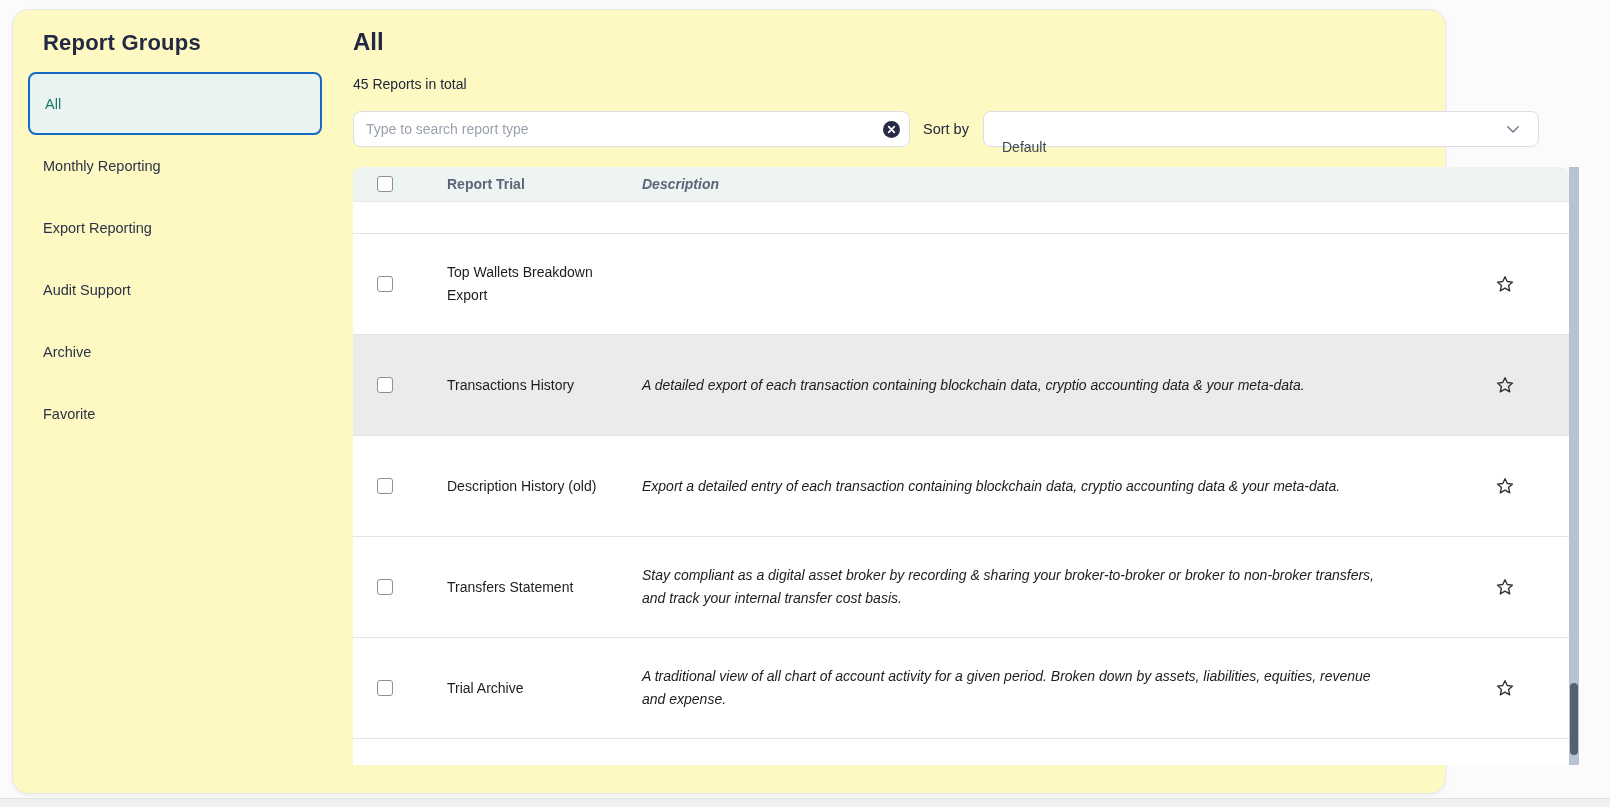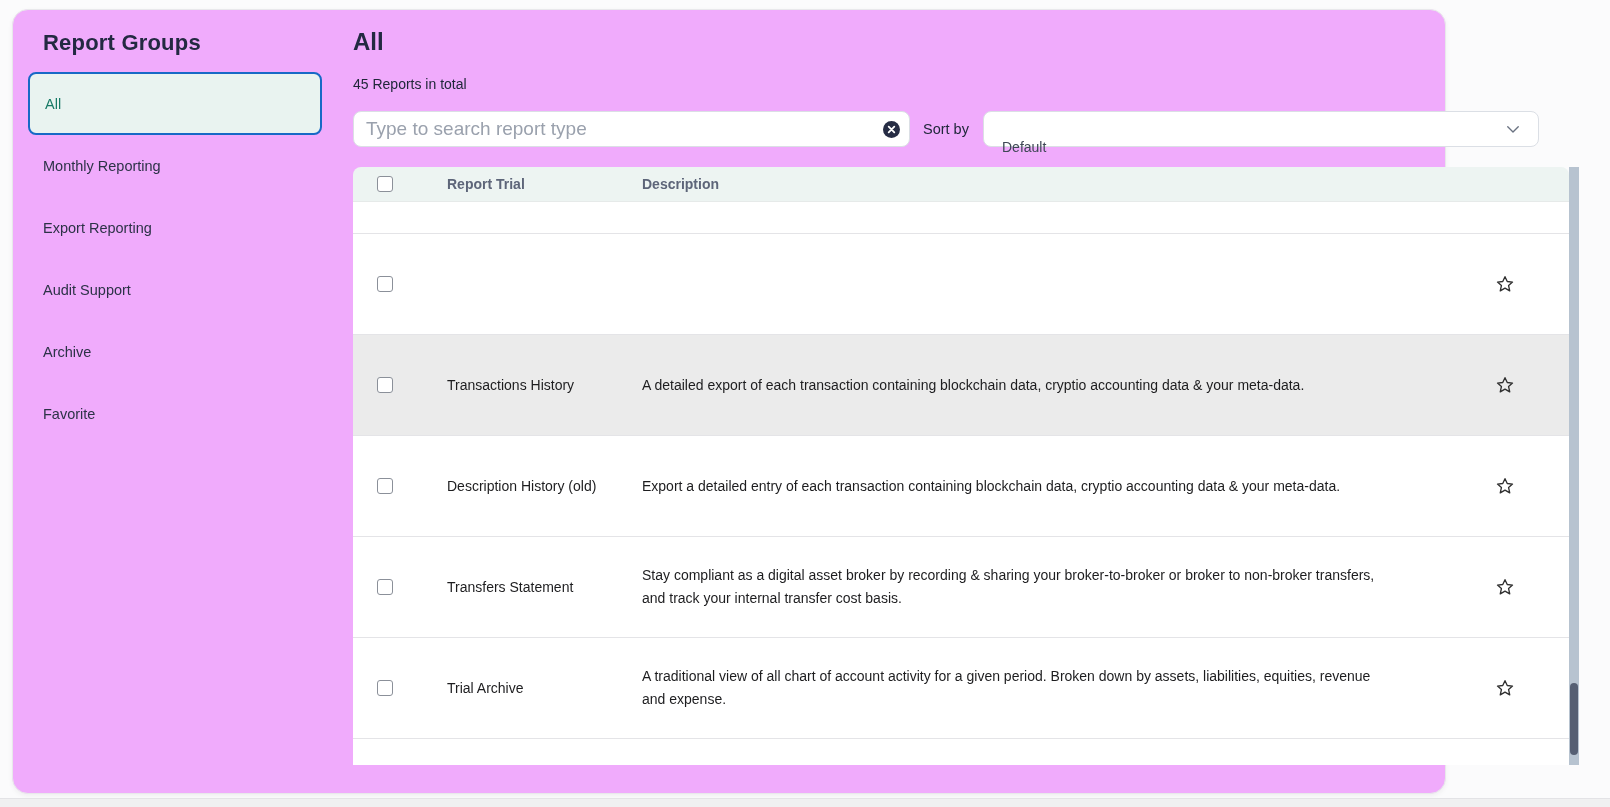--- a/index.html
+++ b/index.html
@@ -7,21 +7,21 @@
     width: 1610px; height: 807px;
     background: #fbfbfc;
     font-family: "Liberation Sans", sans-serif;
     overflow: hidden;
     position: relative;
   }
   .card {
     position: absolute;
     left: 12px; top: 9px;
     width: 1434px; height: 785px;
-    background: #f0abfc;
+    background: #fef9c3;
     border: 1px solid #e8e8eb;
     border-radius: 16px;
     box-shadow: 0 2px 5px rgba(0,0,0,0.05);
   }
   .page-bottom-edge {
     position: absolute;
     left: 0; right: 0; top: 798px; height: 9px;
     background: #f0f0f1;
     border-top: 1px solid #e3e3e6;
   }
@@ -65,21 +65,21 @@
   .search-box {
     position: absolute; left: 340px; top: 101px;
     width: 557px; height: 36px;
     border: 1px solid #dbdfe5; border-radius: 8px;
     background: #fff;
   }
   .search-input {
     width: 100%; height: 100%;
     border: none; outline: none; background: transparent;
     padding: 0 40px 0 12px;
-    font-size: 19px; color: #20273a;
+    font-size: 14px; color: #20273a;
     font-family: "Liberation Sans", sans-serif;
   }
   .search-input::placeholder { color: #9aa1ad; }
   .clear-btn {
     position: absolute; right: 9px; top: 9px;
     width: 17px; height: 17px;
     border: none; background: transparent; padding: 0;
     cursor: pointer; line-height: 0;
   }
   .sort-label {
@@ -117,21 +117,21 @@
     display: flex; align-items: center;
     border-bottom: 1px solid #e4e4e7;
     background: #fff;
     font-size: 14px; color: #1d1d1f;
   }
   .t-row.highlighted { background: #ebebeb; }
   .t-empty-bottom { height: 26px; background: #fff; }
 
   .col-check { width: 94px; padding-left: 24px; display: flex; align-items: center; }
   .col-type  { width: 195px; padding-right: 12px; line-height: 23px; }
-  .col-desc  { flex: 1; padding-right: 55px; line-height: 23px; }
+  .col-desc  { flex: 1; padding-right: 55px; line-height: 23px; font-style: italic; }
   .col-star  { width: 128px; display: flex; justify-content: center; align-items: center; }
 
   .checkbox {
     display: inline-block;
     width: 16px; height: 16px;
     border: 1.5px solid #8b9099;
     border-radius: 3px;
     background: #fff;
     cursor: pointer;
   }
@@ -206,20 +206,21 @@
       <div class="col-type">Report Trial</div>
       <div class="col-desc">Description</div>
       <div class="col-star"></div>
     </div>
     <div class="t-empty-top"></div>
     <div id="rows-container">
         <div class="t-row">
     <div class="col-check">
       <span class="checkbox"></span>
     </div>
+    <div class="col-type">Top Wallets Breakdown Export</div>
     <div class="col-desc"></div>
     <div class="col-star">
       <button class="star-btn">
         <svg width="20" height="20" viewBox="0 0 24 24">
           <path d="M12 3.2 L14.7 9 L21 9.7 L16.3 13.9 L17.7 20.2 L12 16.9 L6.3 20.2 L7.7 13.9 L3 9.7 L9.3 9 Z" fill="none" stroke="#2f2f2f" stroke-width="1.6" stroke-linejoin="round"></path>
         </svg>
       </button>
     </div>
   </div>
         <div class="t-row highlighted">

